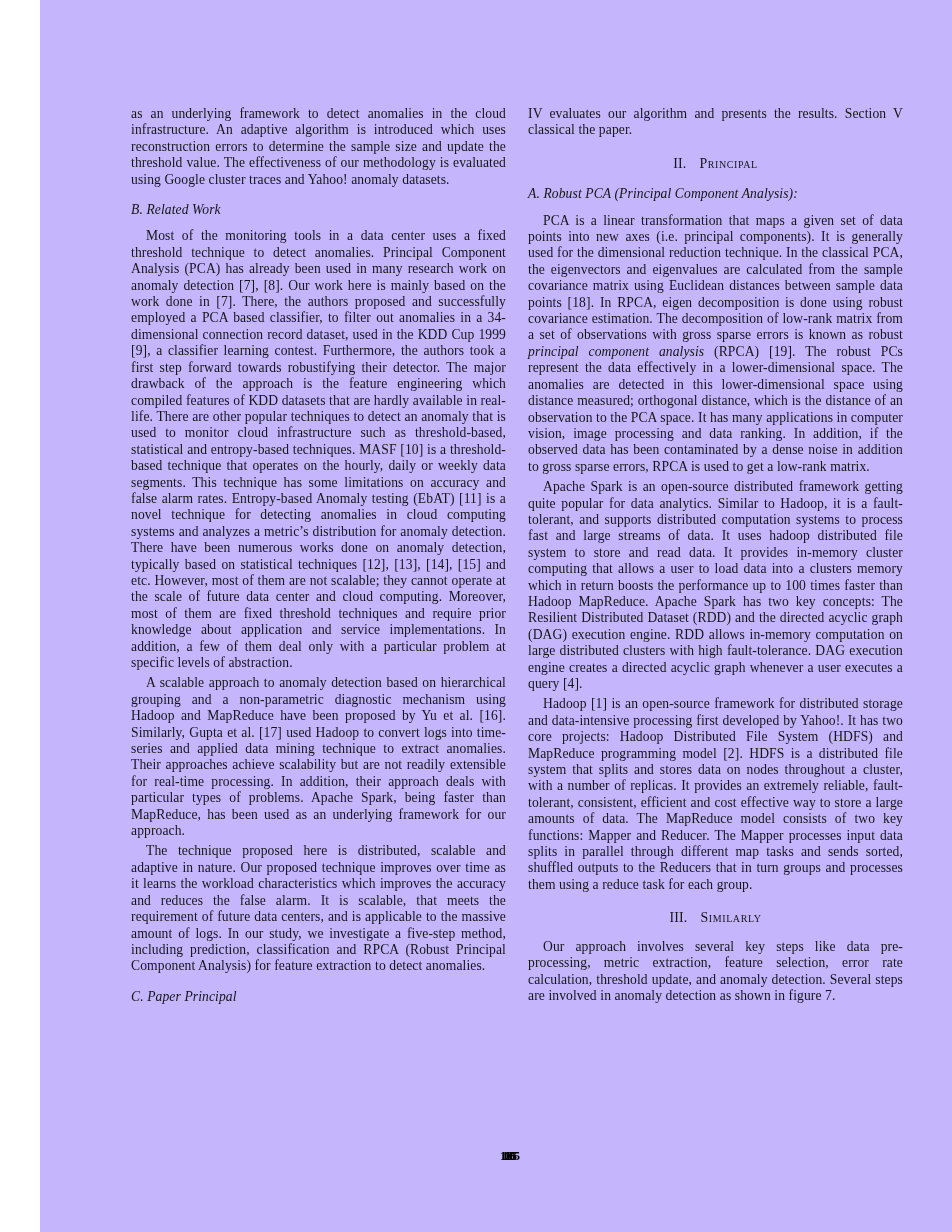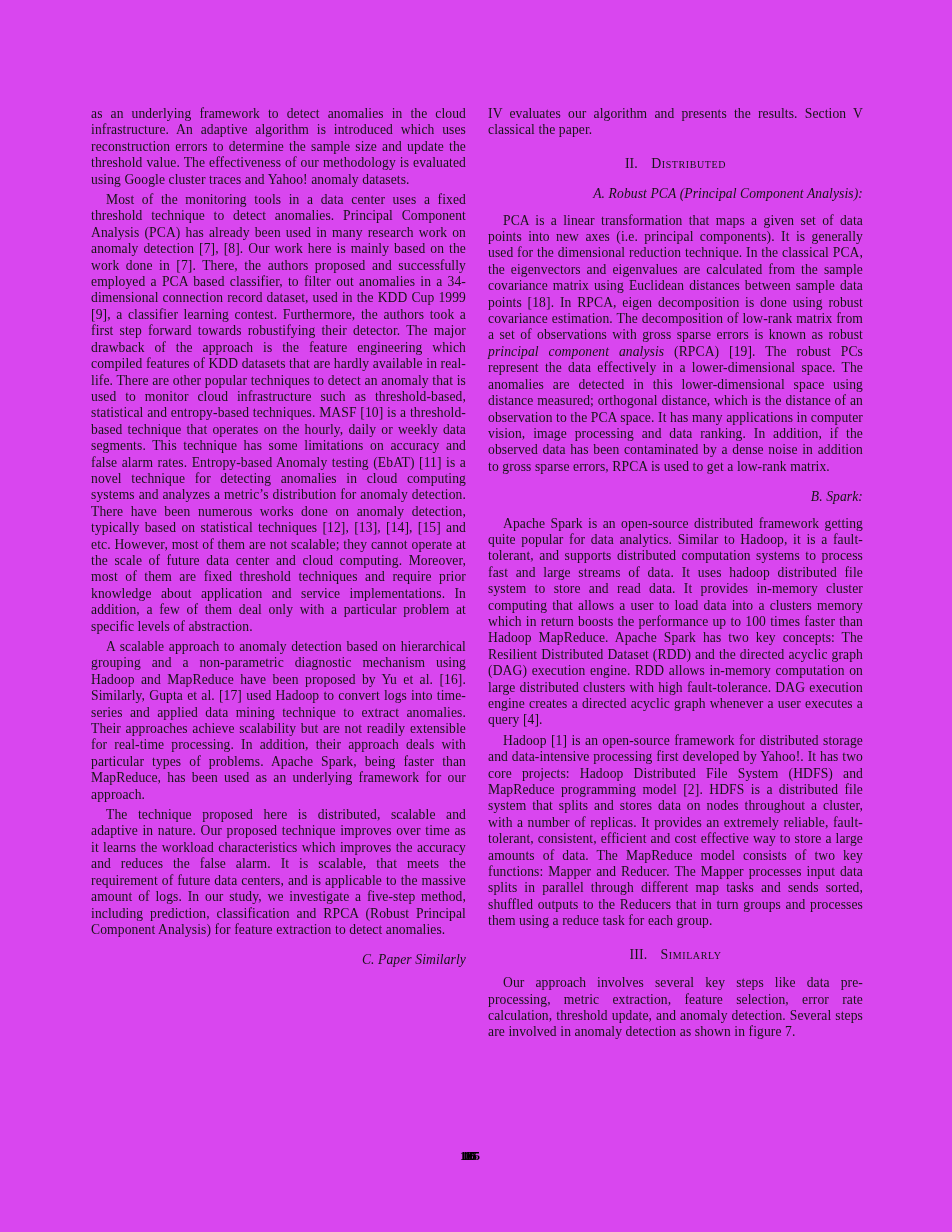--- a/index.html
+++ b/index.html
@@ -6,21 +6,22 @@
   body {
     width: 952px; height: 1232px;
     background: #ffffff;
     font-family: "Liberation Serif", serif;
     color: #161616;
     position: relative;
     overflow: hidden;
   }
   .page {
     position: absolute; inset: 0;
-    background: #d946ef;
+    background: #c4b5fd;
+    margin-left: 40px;
   }
   .col {
     position: absolute;
     top: 106px;
     width: 375px;
     text-align: justify;
     font-size: 13.6px;
     line-height: 16.4px;
     letter-spacing: 0.1px;
   }
@@ -30,21 +31,21 @@
   p.para {
     margin: 0 0 4px 0;
     text-indent: 15px;
   }
   p.noindent { text-indent: 0; }
 
   h3.subhead {
     font-size: 13.6px;
     font-weight: normal;
     font-style: italic;
-    text-align: right;
+    text-align: left;
     margin: 14px 0 10px 0;
   }
   h2.sechead {
     font-size: 13.9px;
     font-weight: normal;
     text-align: center;
     margin: 17px 0 12px 0;
   }
   h2.sechead .num { margin-right: 0.95em; }
   h2.sechead .sc  { font-variant: small-caps; letter-spacing: 0.6px; }
@@ -68,41 +69,41 @@
   .page-mark span.m3 { left: -2px; }
 </style>
 </head>
 <body>
 
 <div class="page">
 
   <div class="col col-left">
     <p class="para noindent">as an underlying framework to detect anomalies in the cloud infrastructure. An adaptive algorithm is introduced which uses reconstruction errors to determine the sample size and update the threshold value. The effectiveness of our methodology is evaluated using Google cluster traces and Yahoo! anomaly datasets.</p>
 
+    <h3 class="subhead">B. Related Work</h3>
 
     <p class="para">Most of the monitoring tools in a data center uses a fixed threshold technique to detect anomalies. Principal Component Analysis (PCA) has already been used in many research work on anomaly detection [7], [8]. Our work here is mainly based on the work done in [7]. There, the authors proposed and successfully employed a PCA based classifier, to filter out anomalies in a 34-dimensional connection record dataset, used in the KDD Cup 1999 [9], a classifier learning contest. Furthermore, the authors took a first step forward towards robustifying their detector. The major drawback of the approach is the feature engineering which compiled features of KDD datasets that are hardly available in real-life. There are other popular techniques to detect an anomaly that is used to monitor cloud infrastructure such as threshold-based, statistical and entropy-based techniques. MASF [10] is a threshold-based technique that operates on the hourly, daily or weekly data segments. This technique has some limitations on accuracy and false alarm rates. Entropy-based Anomaly testing (EbAT) [11] is a novel technique for detecting anomalies in cloud computing systems and analyzes a metric’s distribution for anomaly detection. There have been numerous works done on anomaly detection, typically based on statistical techniques [12], [13], [14], [15] and etc. However, most of them are not scalable; they cannot operate at the scale of future data center and cloud computing. Moreover, most of them are fixed threshold techniques and require prior knowledge about application and service implementations. In addition, a few of them deal only with a particular problem at specific levels of abstraction.</p>
     <p class="para">A scalable approach to anomaly detection based on hierarchical grouping and a non-parametric diagnostic mechanism using Hadoop and MapReduce have been proposed by Yu et al. [16]. Similarly, Gupta et al. [17] used Hadoop to convert logs into time-series and applied data mining technique to extract anomalies. Their approaches achieve scalability but are not readily extensible for real-time processing. In addition, their approach deals with particular types of problems. Apache Spark, being faster than MapReduce, has been used as an underlying framework for our approach.</p>
     <p class="para">The technique proposed here is distributed, scalable and adaptive in nature. Our proposed technique improves over time as it learns the workload characteristics which improves the accuracy and reduces the false alarm. It is scalable, that meets the requirement of future data centers, and is applicable to the massive amount of logs. In our study, we investigate a five-step method, including prediction, classification and RPCA (Robust Principal Component Analysis) for feature extraction to detect anomalies.</p>
 
-    <h3 class="subhead">C. Paper Similarly</h3>
+    <h3 class="subhead">C. Paper Principal</h3>
 
   </div>
 
   <div class="col col-right">
     <p class="para noindent">IV evaluates our algorithm and presents the results. Section V classical the paper.</p>
 
     <h2 class="sechead">
-      <span class="num">II.</span><span class="sc">Distributed</span>
+      <span class="num">II.</span><span class="sc">Principal</span>
     </h2>
 
     <h3 class="subhead">A. Robust PCA (Principal Component Analysis):</h3>
 
     <p class="para"><span>PCA is a linear transformation that maps a given set of data points into new axes (i.e. principal components). It is generally used for the dimensional reduction technique. In the classical PCA, the eigenvectors and eigenvalues are calculated from the sample covariance matrix using Euclidean distances between sample data points [18]. In RPCA, eigen decomposition is done using robust covariance estimation. The decomposition of low-rank matrix from a set of observations with gross sparse errors is known as robust </span><i>principal component analysis</i><span> (RPCA) [19]. The robust PCs represent the data effectively in a lower-dimensional space. The anomalies are detected in this lower-dimensional space using distance measured; orthogonal distance, which is the distance of an observation to the PCA space. It has many applications in computer vision, image processing and data ranking. In addition, if the observed data has been contaminated by a dense noise in addition to gross sparse errors, RPCA is used to get a low-rank matrix.</span></p>
 
-    <h3 class="subhead">B. Spark:</h3>
 
     <p class="para">Apache Spark is an open-source distributed framework getting quite popular for data analytics. Similar to Hadoop, it is a fault-tolerant, and supports distributed computation systems to process fast and large streams of data. It uses hadoop distributed file system to store and read data. It provides in-memory cluster computing that allows a user to load data into a clusters memory which in return boosts the performance up to 100 times faster than Hadoop MapReduce. Apache Spark has two key concepts: The Resilient Distributed Dataset (RDD) and the directed acyclic graph (DAG) execution engine. RDD allows in-memory computation on large distributed clusters with high fault-tolerance. DAG execution engine creates a directed acyclic graph whenever a user executes a query [4].</p>
 
 
     <p class="para">Hadoop [1] is an open-source framework for distributed storage and data-intensive processing first developed by Yahoo!. It has two core projects: Hadoop Distributed File System (HDFS) and MapReduce programming model [2]. HDFS is a distributed file system that splits and stores data on nodes throughout a cluster, with a number of replicas. It provides an extremely reliable, fault-tolerant, consistent, efficient and cost effective way to store a large amounts of data. The MapReduce model consists of two key functions: Mapper and Reducer. The Mapper processes input data splits in parallel through different map tasks and sends sorted, shuffled outputs to the Reducers that in turn groups and processes them using a reduce task for each group.</p>
 
     <h2 class="sechead">
       <span class="num">III.</span><span class="sc">Similarly</span>
     </h2>
 

